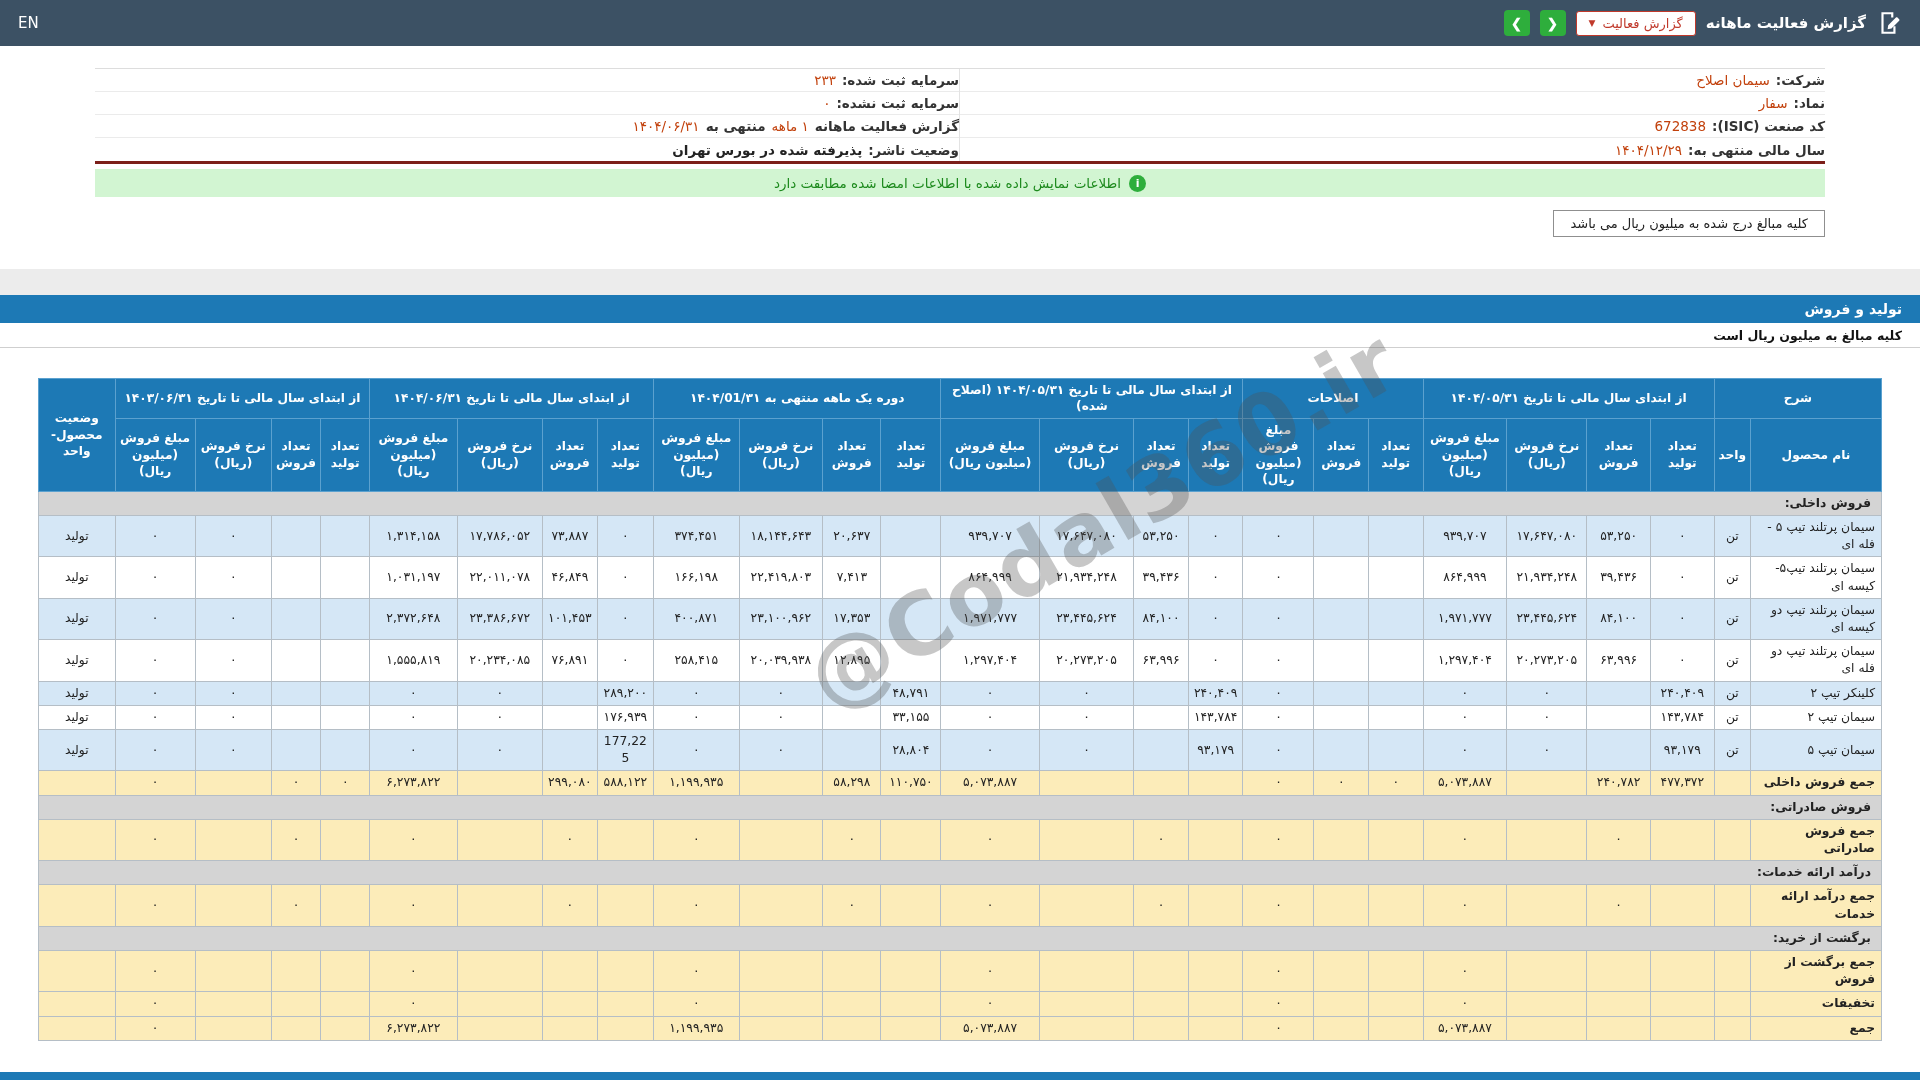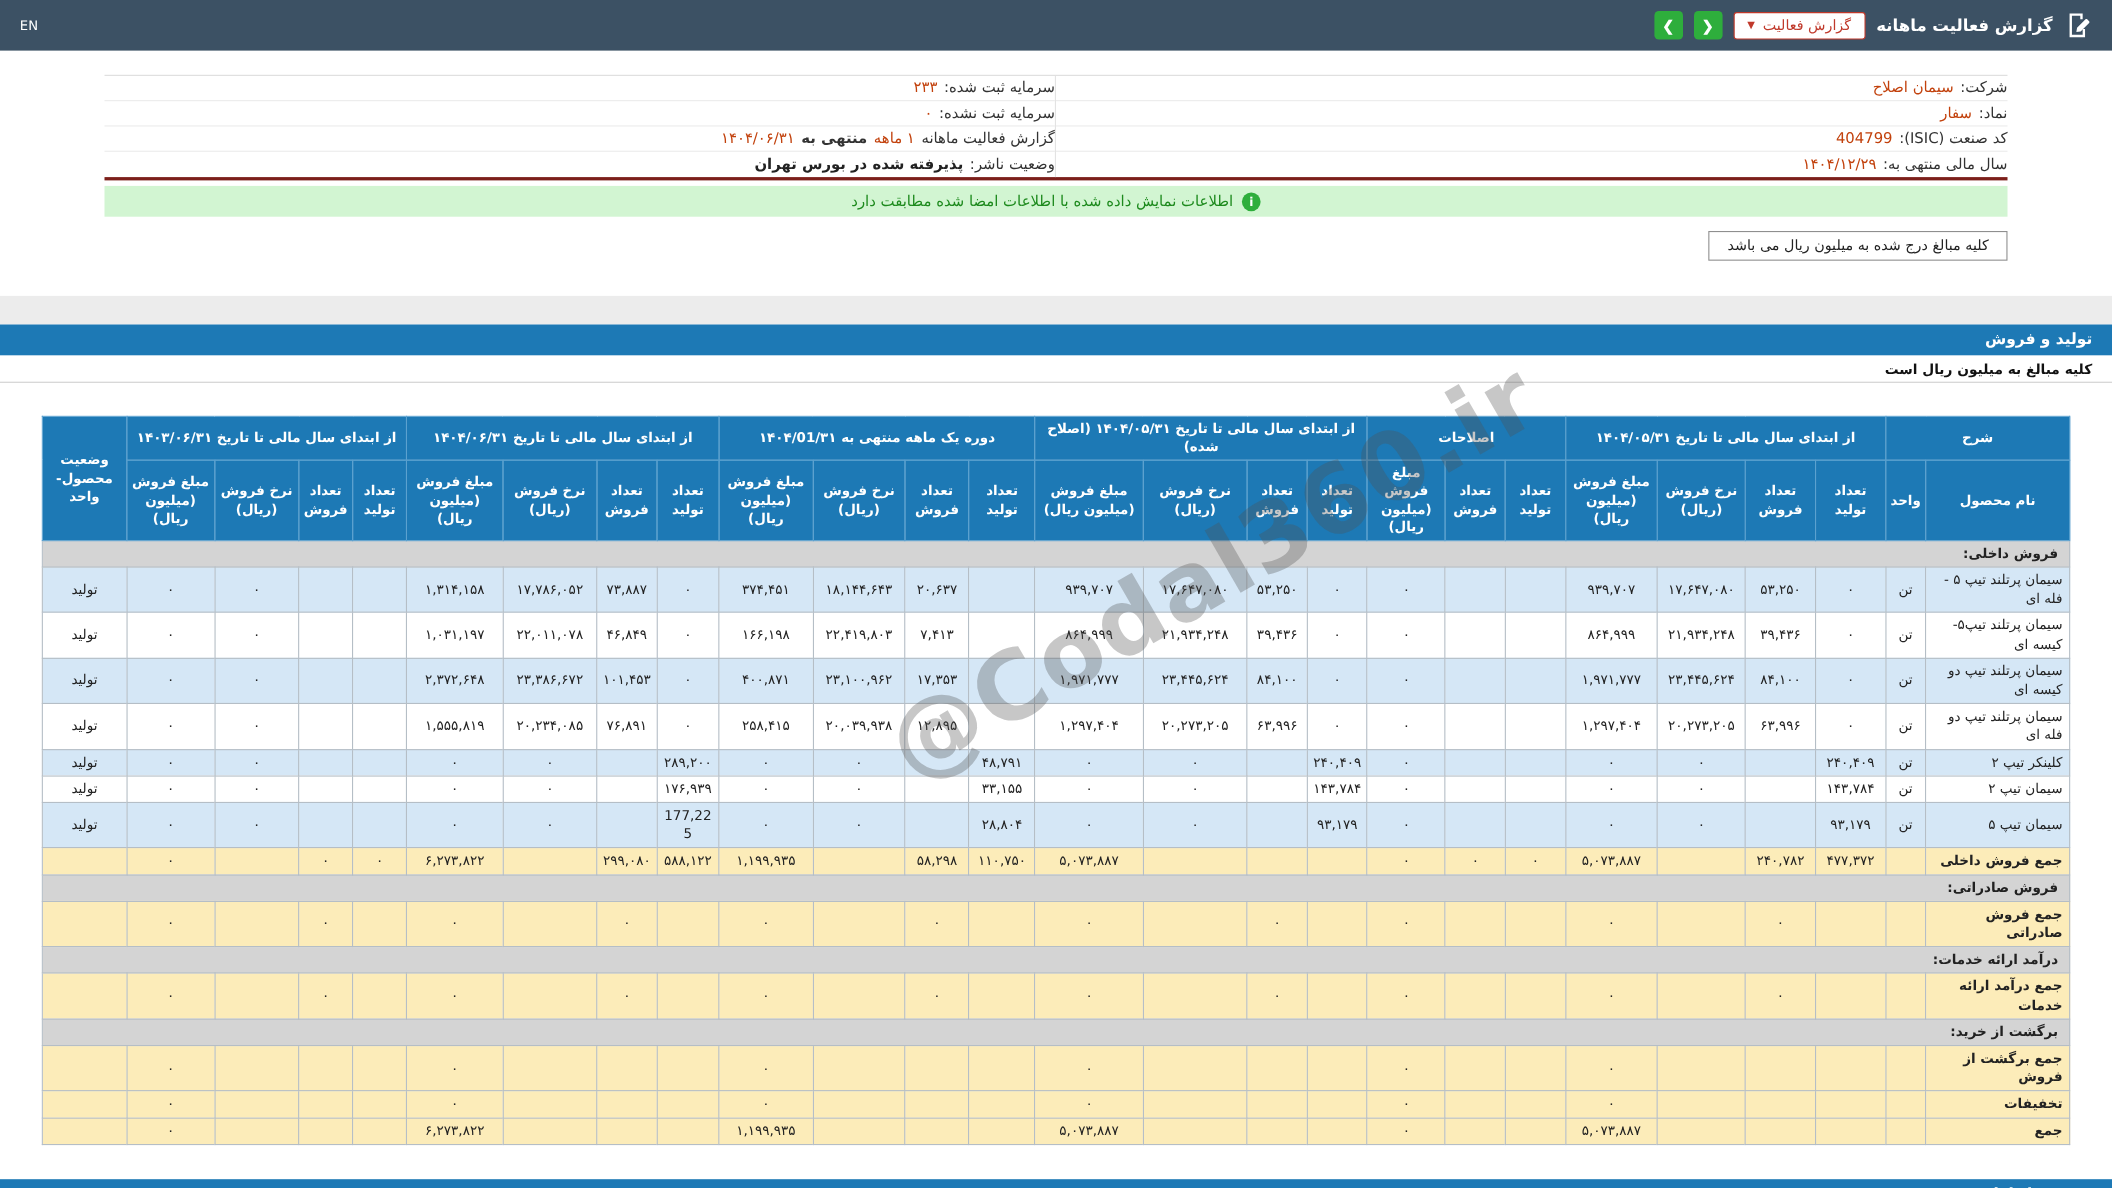--- a/index.html
+++ b/index.html
@@ -8,29 +8,29 @@
   
   .topbar{height:46px;background:#3c5164;display:flex;align-items:center;gap:10px;padding:0 18px}
   .topbar .title{color:#fff;font-weight:bold;font-size:15px}
   .report-icon svg{display:block}
   .report-btn{display:flex;align-items:center;gap:7px;background:#fff;border:1px solid #c0392b;
     color:#c0392b;font-size:13px;padding:4px 12px;border-radius:3px;cursor:pointer;
     font-family:inherit}
   .report-btn .caret{font-size:9px;line-height:1}
   .nav-btn{width:26px;height:26px;background:#2eae3c;border:none;border-radius:4px;color:#fff;
     font-weight:bold;font-size:13px;cursor:pointer;line-height:1}
-  .lang{margin-right:auto;color:#fff;font-size:12px;cursor:pointer}
+  .lang{margin-right:auto;color:#fff;font-size:15px;cursor:pointer}
   
   .info-wrap{margin:22px 95px 0;border-top:1px solid #ddd;border-bottom:3px solid #7c1f1a;
     display:grid;grid-template-columns:1fr 1fr}
   .info-col.second{border-right:1px solid #e3e3e3}
   .info-row{display:flex;align-items:center;gap:6px;height:23px;padding-left:10px;
     border-bottom:1px solid #ebebeb;font-size:13.5px}
   .info-row:last-child{border-bottom:none}
-  .info-row .lbl{font-weight:normal;color:#333}
+  .info-row .lbl{font-weight:bold;color:#333}
   .info-row .val{color:#c2410c}
   .info-row .val.dark{color:#222;font-weight:bold}
   .info-row .mid{font-weight:bold;color:#333}
   
   .notice{margin:5px 95px 0;height:28px;background:#d2f5d2;color:#1d8a1d;font-size:13.5px;
     display:flex;align-items:center;justify-content:center;gap:8px}
   .info-icon{width:17px;height:17px;border-radius:50%;background:#2eae3c;color:#fff;
     font-size:11px;font-weight:bold;display:flex;align-items:center;justify-content:center}
   
   .note-wrap{margin:13px 95px 0;display:flex;justify-content:flex-start}
@@ -87,21 +87,21 @@
     <div class="info-row">
       <span class="lbl">شرکت:</span>
       <span class="val">سیمان اصلاح</span>
     </div>
     <div class="info-row">
       <span class="lbl">نماد:</span>
       <span class="val">سفار</span>
     </div>
     <div class="info-row">
       <span class="lbl">کد صنعت (ISIC):</span>
-      <span class="val">404799</span>
+      <span class="val">672838</span>
     </div>
     <div class="info-row">
       <span class="lbl">سال مالی منتهی به:</span>
       <span class="val">۱۴۰۴/۱۲/۲۹</span>
     </div>
   </div>
   <div class="info-col second">
     <div class="info-row">
       <span class="lbl">سرمایه ثبت شده:</span>
       <span class="val">۲۳۳</span>

